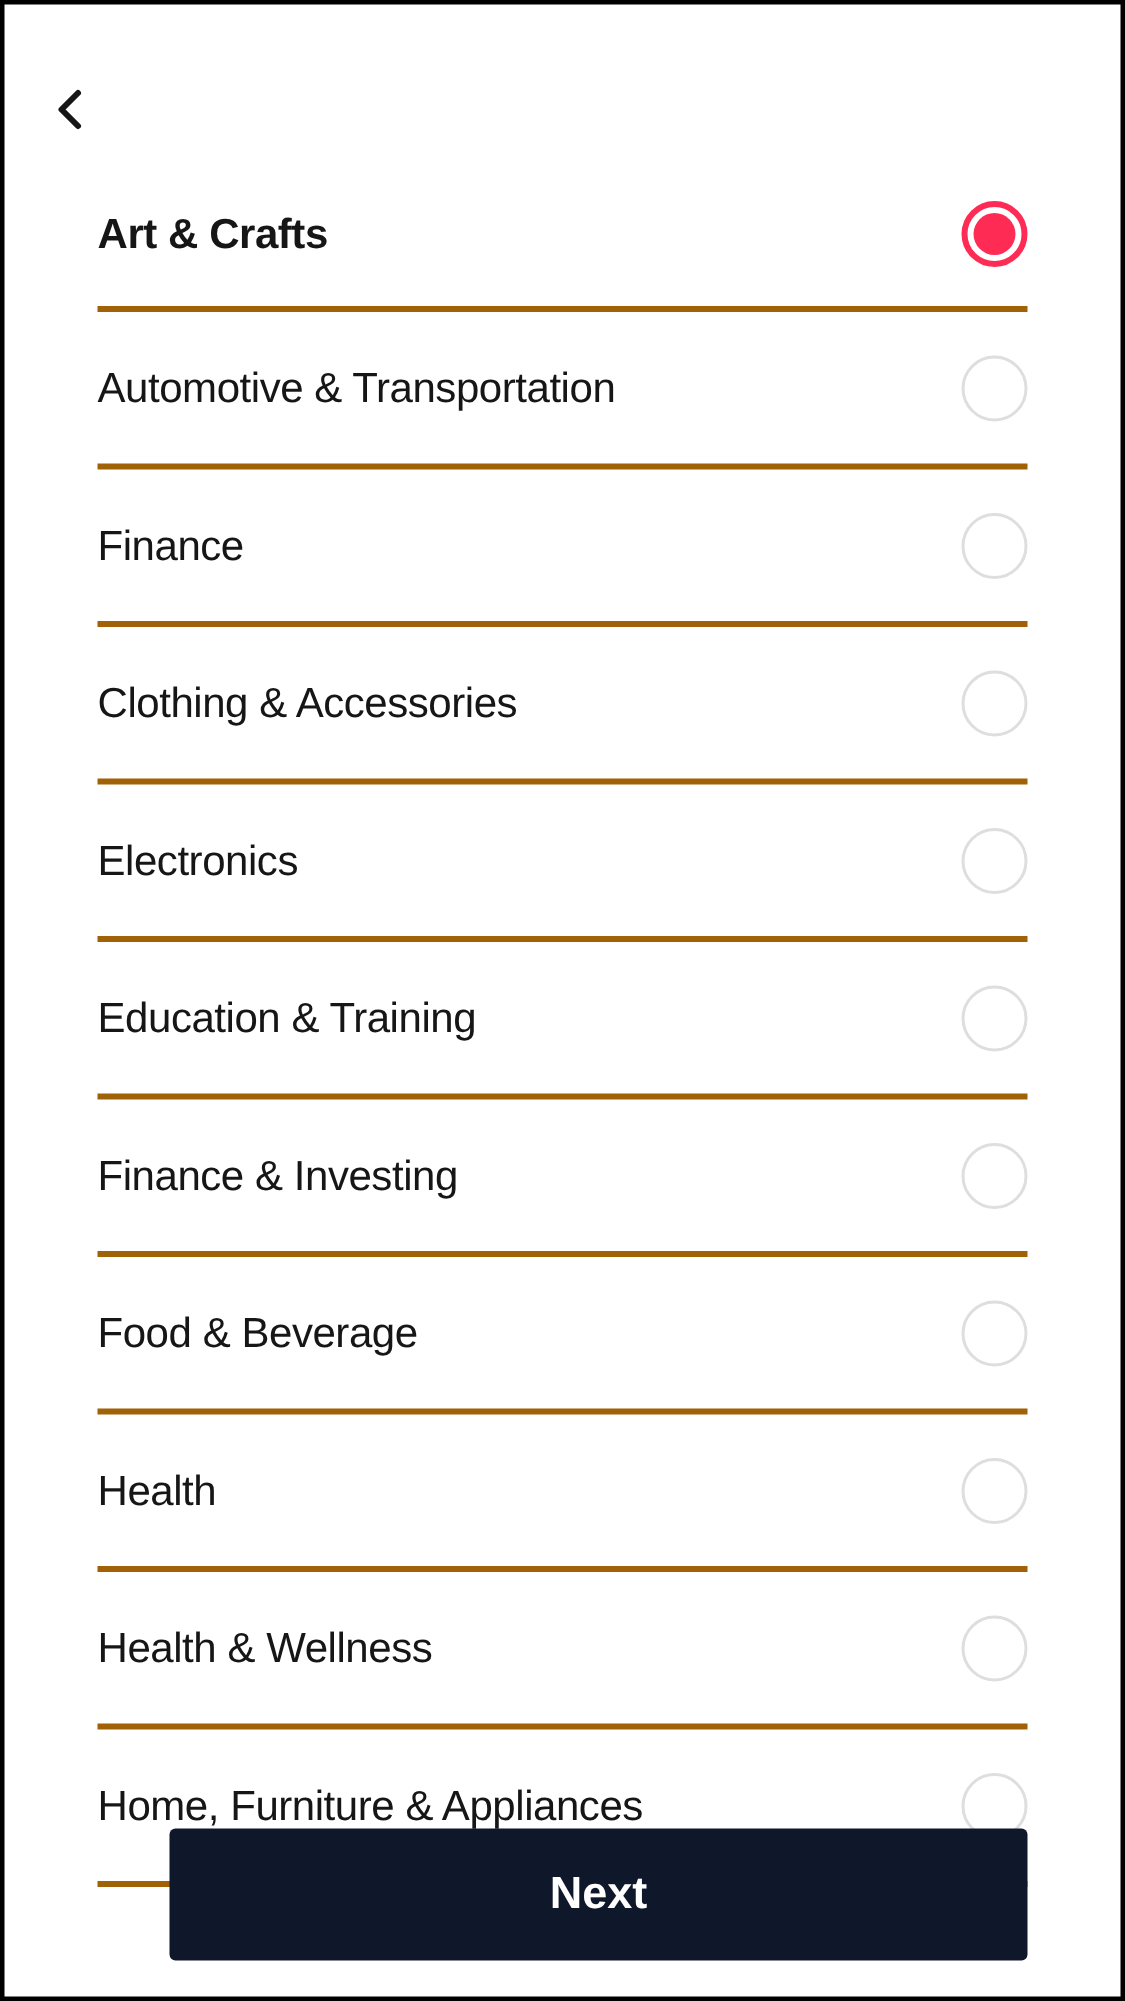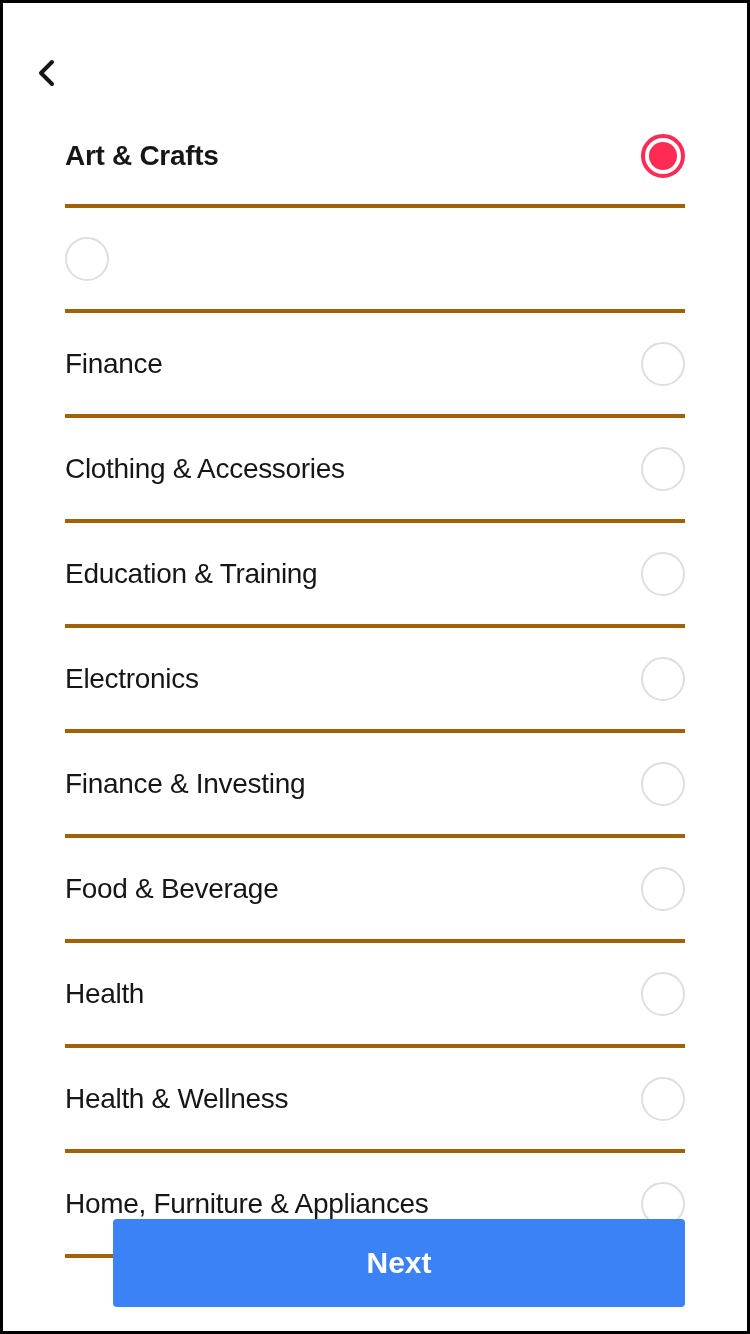--- a/index.html
+++ b/index.html
@@ -80,21 +80,21 @@
       border-radius: 50%;
       background: #fe2c55;
     }
     
     .next-button {
       position: absolute;
       bottom: 24px;
       left: 62px;
       right: 62px;
       height: 88px;
-      background: #3b82f6;
+      background: #0f172a;
       color: #ffffff;
       font-size: 30px;
       font-weight: 600;
       border: none;
       border-radius: 4px;
       cursor: pointer;
       display: flex;
       align-items: center;
       justify-content: center;
       margin-left: 48px;
@@ -111,36 +111,37 @@
   </div>
 </div>
 
 <div class="category-list">
 
 <div class="category-item">
       <span class="category-label selected">Art &amp; Crafts</span>
       <div class="radio-button selected"></div>
     </div>
     <div class="category-item">
+      <span class="category-label">Automotive &amp; Transportation</span>
       <div class="radio-button"></div>
     </div>
     <div class="category-item">
       <span class="category-label">Finance</span>
       <div class="radio-button"></div>
     </div>
     <div class="category-item">
       <span class="category-label">Clothing &amp; Accessories</span>
       <div class="radio-button"></div>
     </div>
     <div class="category-item">
-      <span class="category-label">Education &amp; Training</span>
+      <span class="category-label">Electronics</span>
       <div class="radio-button"></div>
     </div>
     <div class="category-item">
-      <span class="category-label">Electronics</span>
+      <span class="category-label">Education &amp; Training</span>
       <div class="radio-button"></div>
     </div>
     <div class="category-item">
       <span class="category-label">Finance &amp; Investing</span>
       <div class="radio-button"></div>
     </div>
     <div class="category-item">
       <span class="category-label">Food &amp; Beverage</span>
       <div class="radio-button"></div>
     </div>

